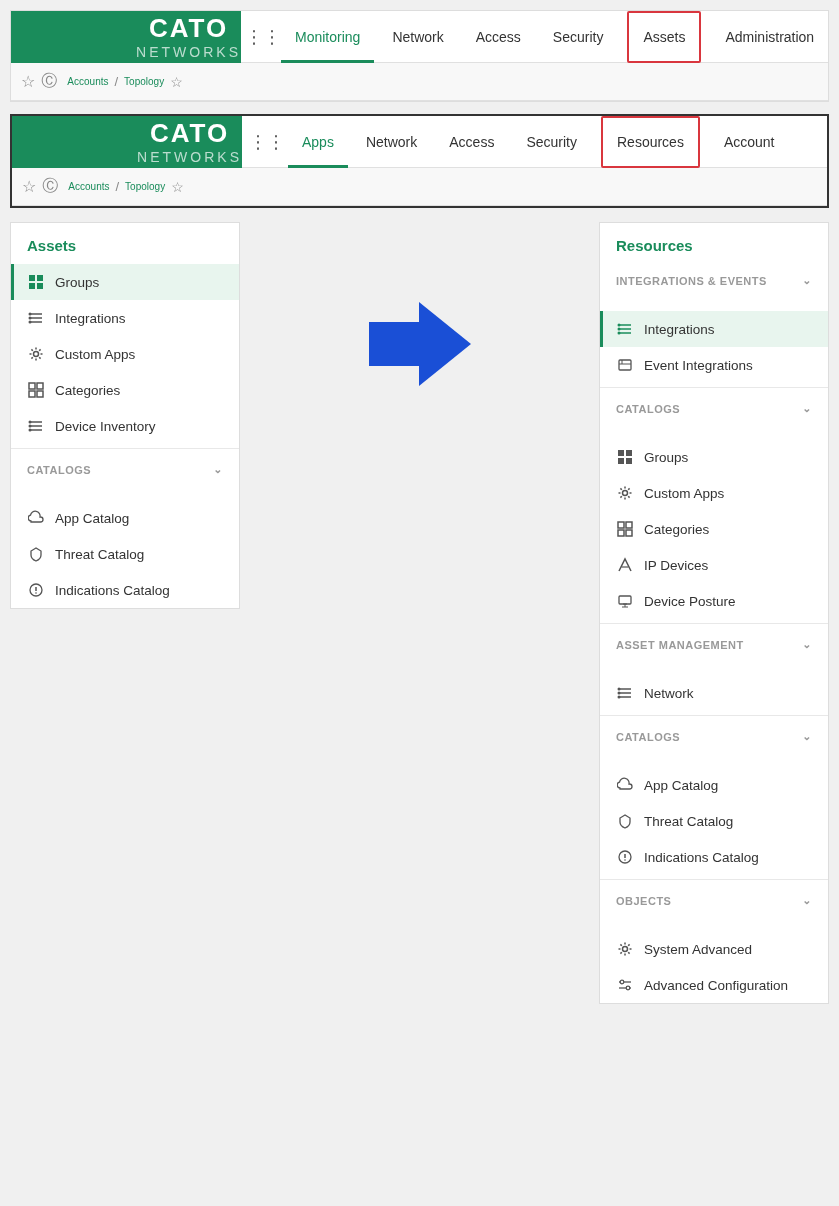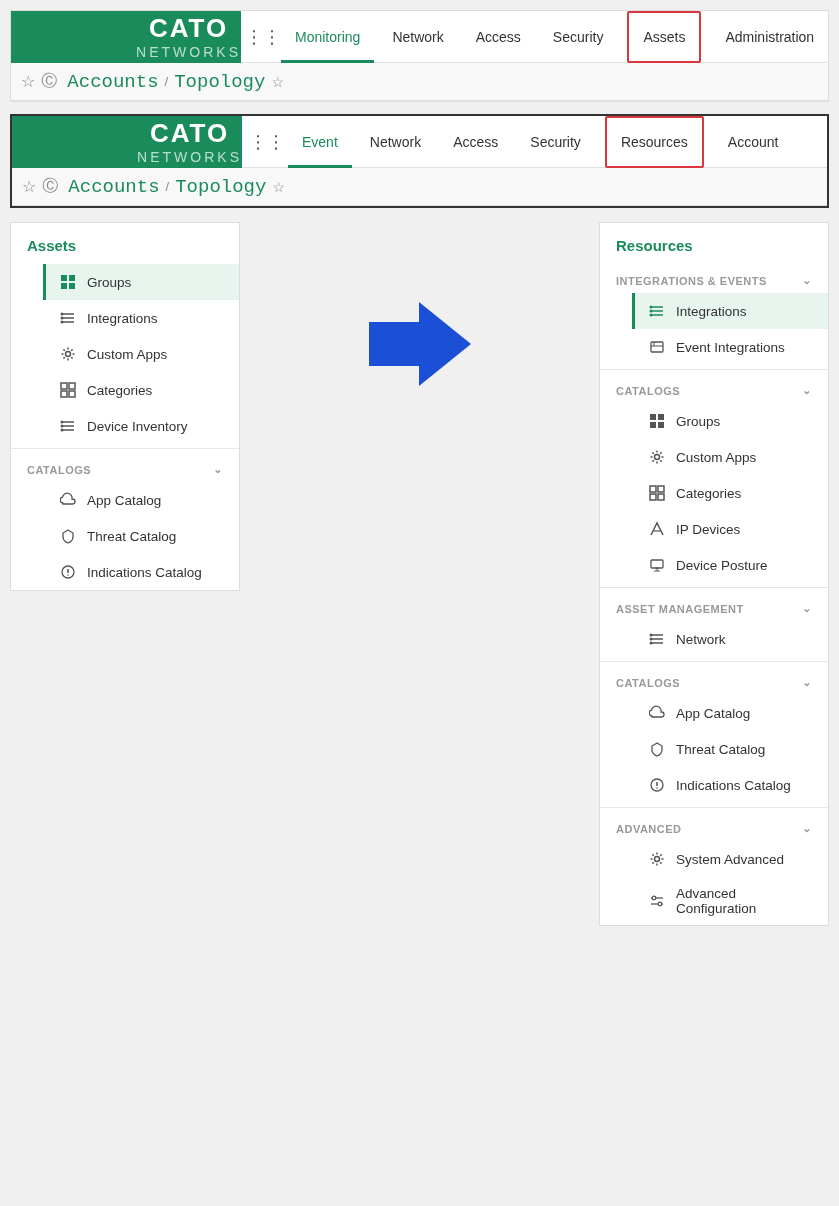--- a/index.html
+++ b/index.html
@@ -95,23 +95,22 @@
       border-bottom: 1px solid #e0e0e0;
       padding: 0 10px;
       gap: 6px;
     }
     .breadcrumb-star {
       color: #888;
       font-size: 16px;
       cursor: pointer;
     }
     .breadcrumb-text {
-      font-size: 19px;
+      font-size: 10px;
       color: #1a8c5b;
-      font-family: Liberation Mono, monospace;
     }
     .breadcrumb-sep { color: #888; font-size: 13px; }
     .breadcrumb-star-end {
       color: #888;
       font-size: 14px;
       cursor: pointer;
     }
     .breadcrumb-back {
       color: #888;
       font-size: 16px;
@@ -154,40 +153,39 @@
       padding: 14px 16px 10px;
     }
     .sidebar-item {
       display: flex;
       align-items: center;
       padding: 9px 16px;
       font-size: 13.5px;
       color: #333;
       cursor: pointer;
       gap: 10px;
-      margin-left: 32px;
     }
     .sidebar-item.active {
       background: #e8f5ee;
       border-left: 3px solid #1a8c5b;
       padding-left: 13px;
     }
     .sidebar-item .item-icon {
       width: 18px;
       height: 18px;
       display: flex;
       align-items: center;
       justify-content: center;
       flex-shrink: 0;
     }
     .sidebar-section-label {
       display: flex;
       align-items: center;
       justify-content: space-between;
-      padding: 10px 16px 6px;
+      padding: 10px 16px 24px;
       font-size: 11px;
       color: #999;
       font-weight: 600;
       letter-spacing: 0.5px;
       cursor: pointer;
     }
     .divider {
       height: 1px;
       background: #e8e8e8;
       margin: 4px 0;
@@ -250,21 +248,21 @@
 <div class="second-nav-section">
   <div class="nav-bar">
     <div class="logo-area">
       <div class="logo-inner">
         <div class="logo-text">CATO</div>
         <div class="logo-sub">NETWORKS</div>
       </div>
     </div>
     <div class="nav-icons">⋮⋮</div>
     <div class="nav-links">
-      <div class="nav-link active">Event</div>
+      <div class="nav-link active">Apps</div>
       <div class="nav-link">Network</div>
       <div class="nav-link">Access</div>
       <div class="nav-link">Security</div>
       <div class="nav-link highlighted">Resources</div>
       <div class="nav-link">Account</div>
     </div>
   </div>
   <div class="breadcrumb-bar">
     <span class="breadcrumb-star">☆</span>
     <span class="breadcrumb-back">Ⓒ</span>
@@ -537,21 +535,21 @@
           <path d="M8 5v4" stroke="#555" stroke-width="1.5"></path>
           <circle cx="8" cy="11" r="0.8" fill="#555"></circle>
         </svg>
       </span>
       <span>Indications Catalog</span>
     </div>
 
     <div class="divider"></div>
 
     <div class="sidebar-section-label">
-      <span>ADVANCED</span>
+      <span>OBJECTS</span>
       <span>⌄</span>
     </div>
 
     <div class="sidebar-item">
       <span class="item-icon">
         <svg width="16" height="16" viewBox="0 0 16 16">
           <circle cx="8" cy="8" r="2.5" fill="none" stroke="#555" stroke-width="1.5"></circle>
           <path d="M8 1.5v2M8 12.5v2M1.5 8h2M12.5 8h2M3.4 3.4l1.4 1.4M11.2 11.2l1.4 1.4M3.4 12.6l1.4-1.4M11.2 4.8l1.4-1.4" stroke="#555" stroke-width="1.5"></path>
         </svg>
       </span>

